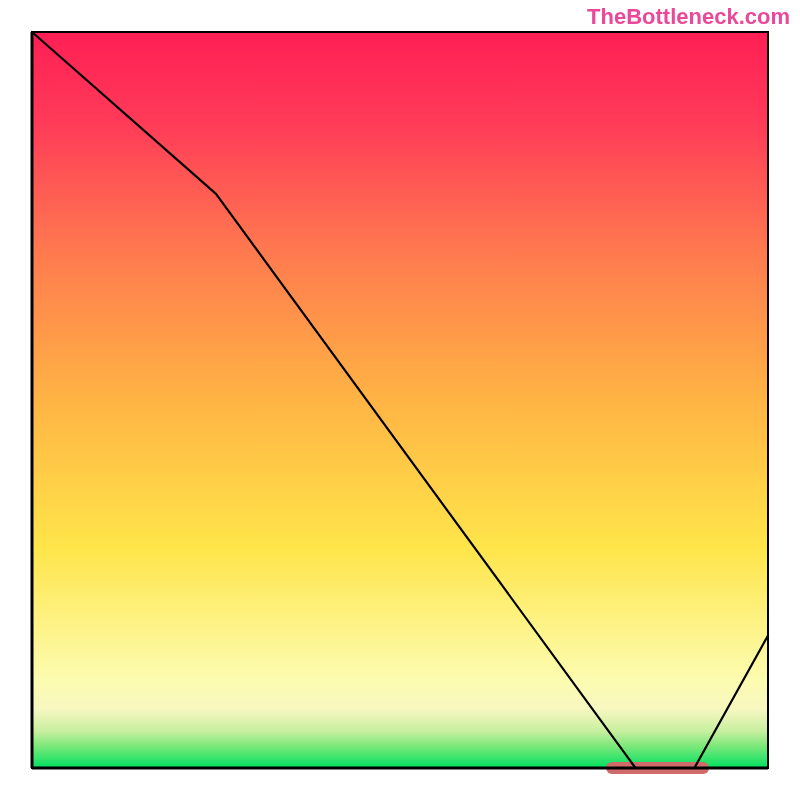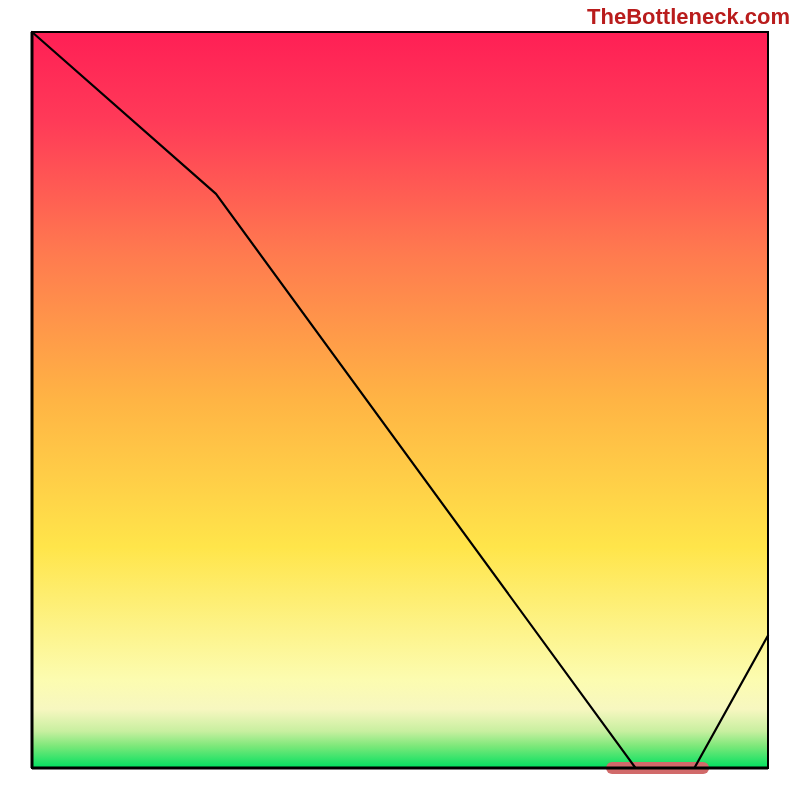--- a/index.html
+++ b/index.html
@@ -1,17 +1,17 @@
 <!DOCTYPE html>
 <html><head>
 <meta charset="utf-8">
 <style>
   html,body{margin:0;padding:0;width:800px;height:800px;overflow:hidden;font-family:Arial,Helvetica,sans-serif;}
   .wrap{position:relative;width:800px;height:800px;background:#fff;}
-  .attribution{position:absolute;top:4px;right:10px;font-size:22px;font-weight:bold;color:#b91c1c;}
+  .attribution{position:absolute;top:4px;right:10px;font-size:22px;font-weight:bold;color:#ec4899;}
   svg{display:block;}
 </style>
 </head>
 <body>
 
 <div class="wrap">
   <div class="attribution">TheBottleneck.com</div>
   <svg id="svg" width="800" height="800">
       <defs>
         <linearGradient id="bg" x1="0" y1="1" x2="0" y2="0">

